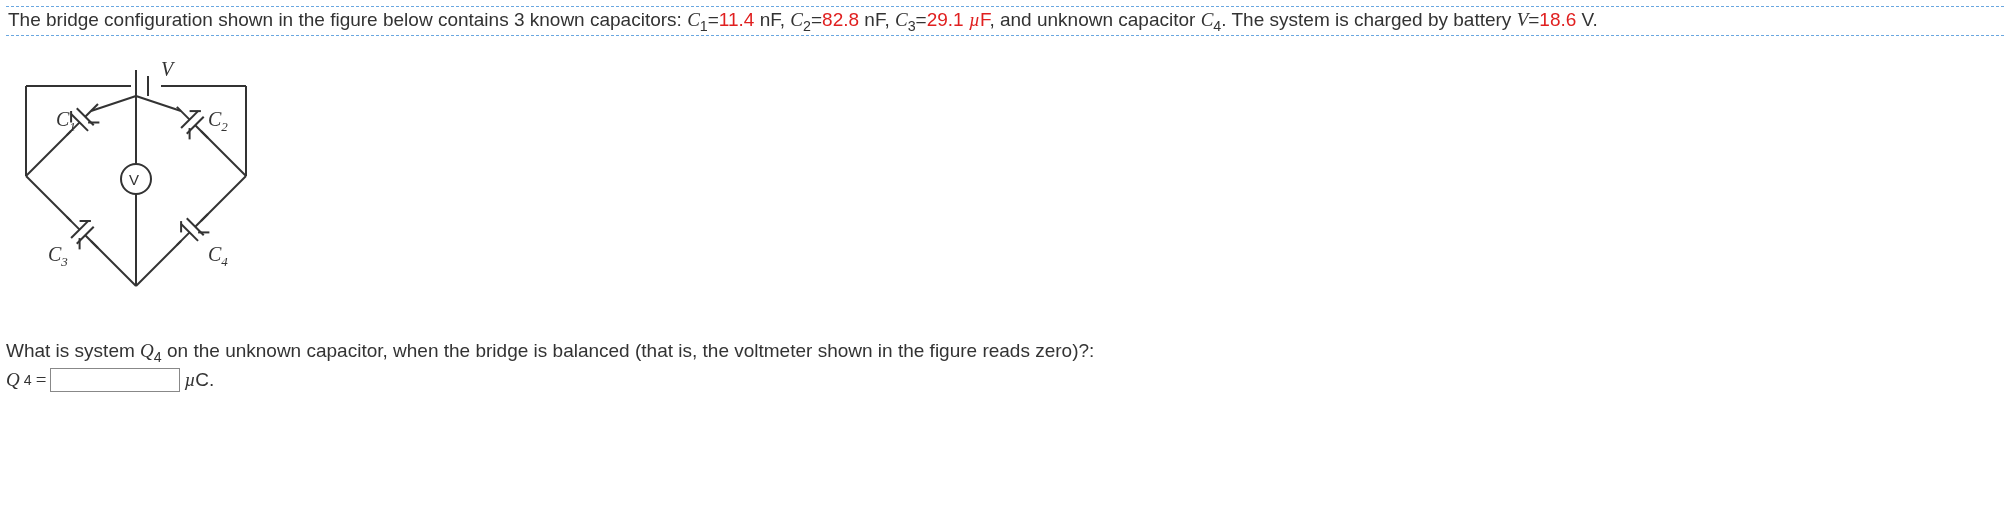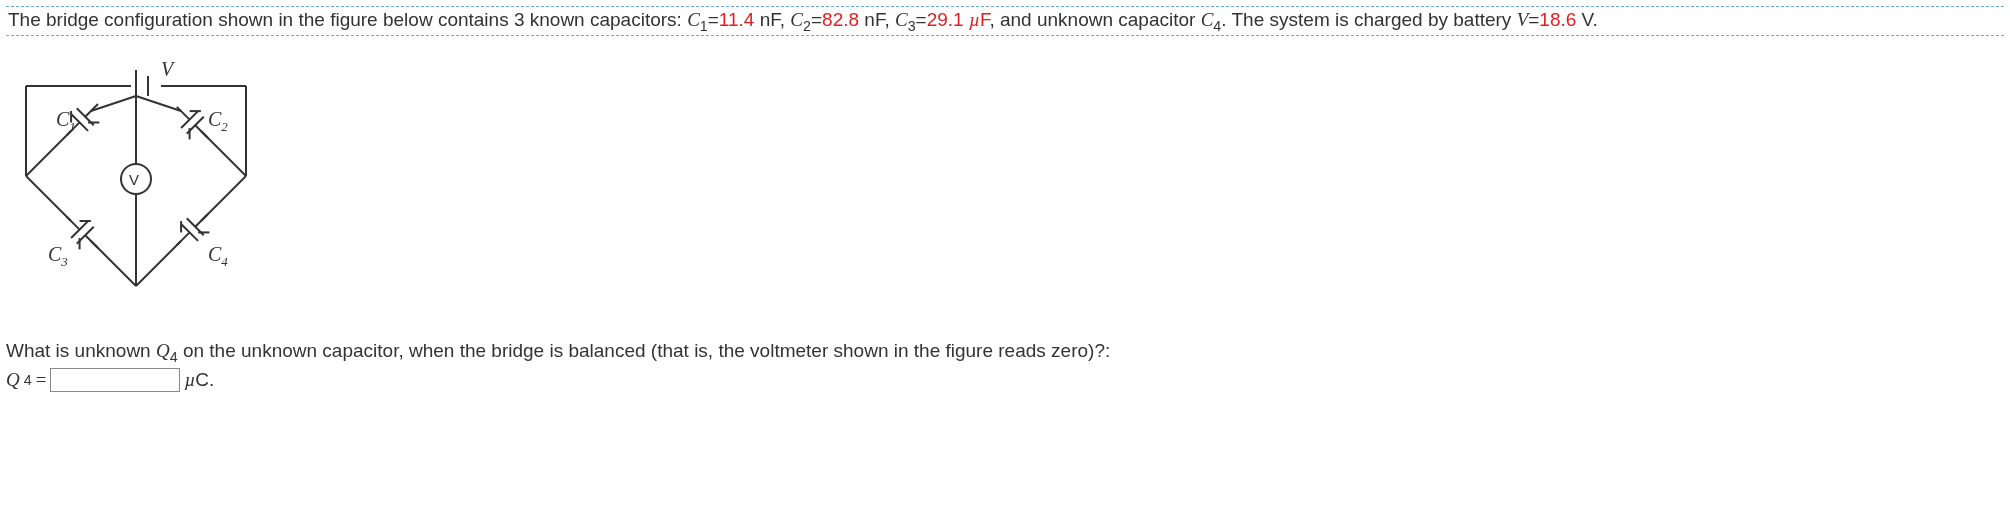--- a/index.html
+++ b/index.html
@@ -138,21 +138,21 @@
         <text x="192" y="70"><tspan>C</tspan><tspan font-size="13" dy="5">2</tspan></text>
         <text x="32" y="205"><tspan>C</tspan><tspan font-size="13" dy="5">3</tspan></text>
         <text x="192" y="205"><tspan>C</tspan><tspan font-size="13" dy="5">4</tspan></text>
         <text x="113" y="129" font-style="normal" font-family="Arial" font-size="15">V</text>
       </g>
     </svg>
   </div>
 
   <div class="qarea">
     <div>
-      <span>What is unknown </span><span class="ital">Q</span><span class="sub">4</span><span> on the unknown capacitor, when the bridge is balanced (that is, the voltmeter shown in the figure reads zero)?:</span>
+      <span>What is system </span><span class="ital">Q</span><span class="sub">4</span><span> on the unknown capacitor, when the bridge is balanced (that is, the voltmeter shown in the figure reads zero)?:</span>
     </div>
     <div class="answer-line">
       <span class="ital" style="font-size:19px;">Q</span>
         <span class="sub" style="font-family:Arial;">4</span>
       <span>=</span>
       <input type="text" value="" style="">
       <span class="lbl-unit"><span class="ital">µ</span><span>C.</span></span>
     </div>
   </div>
 

